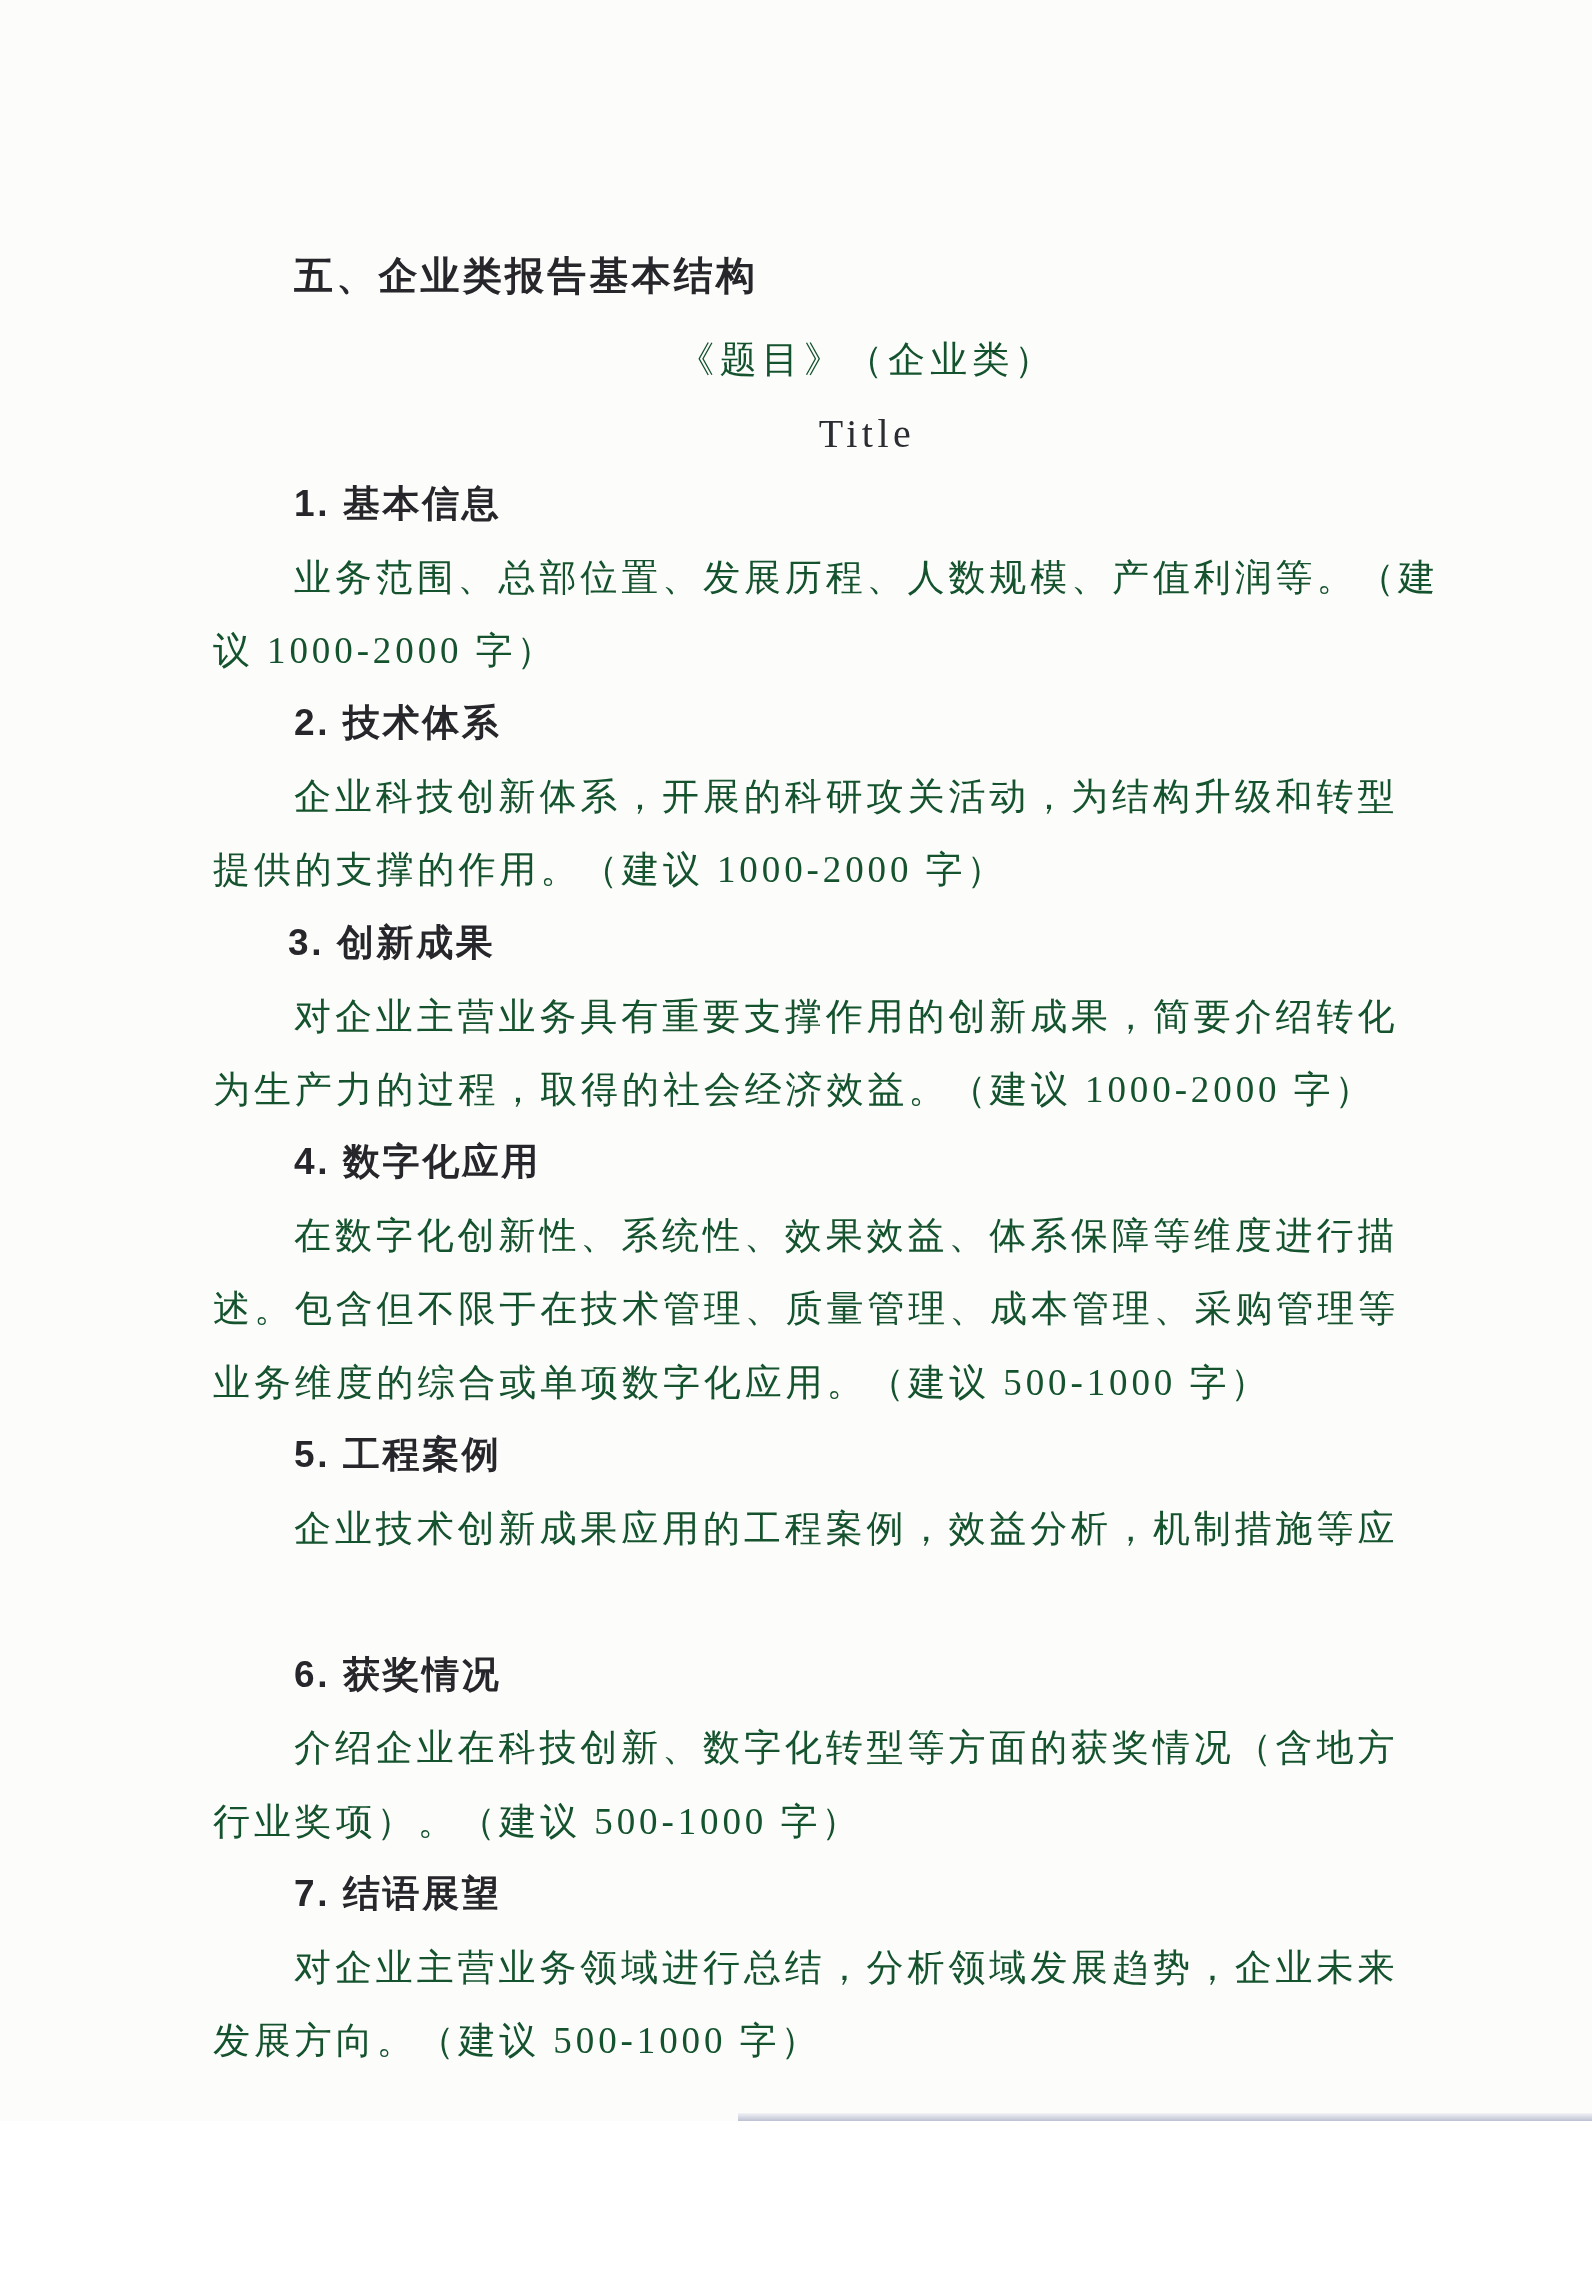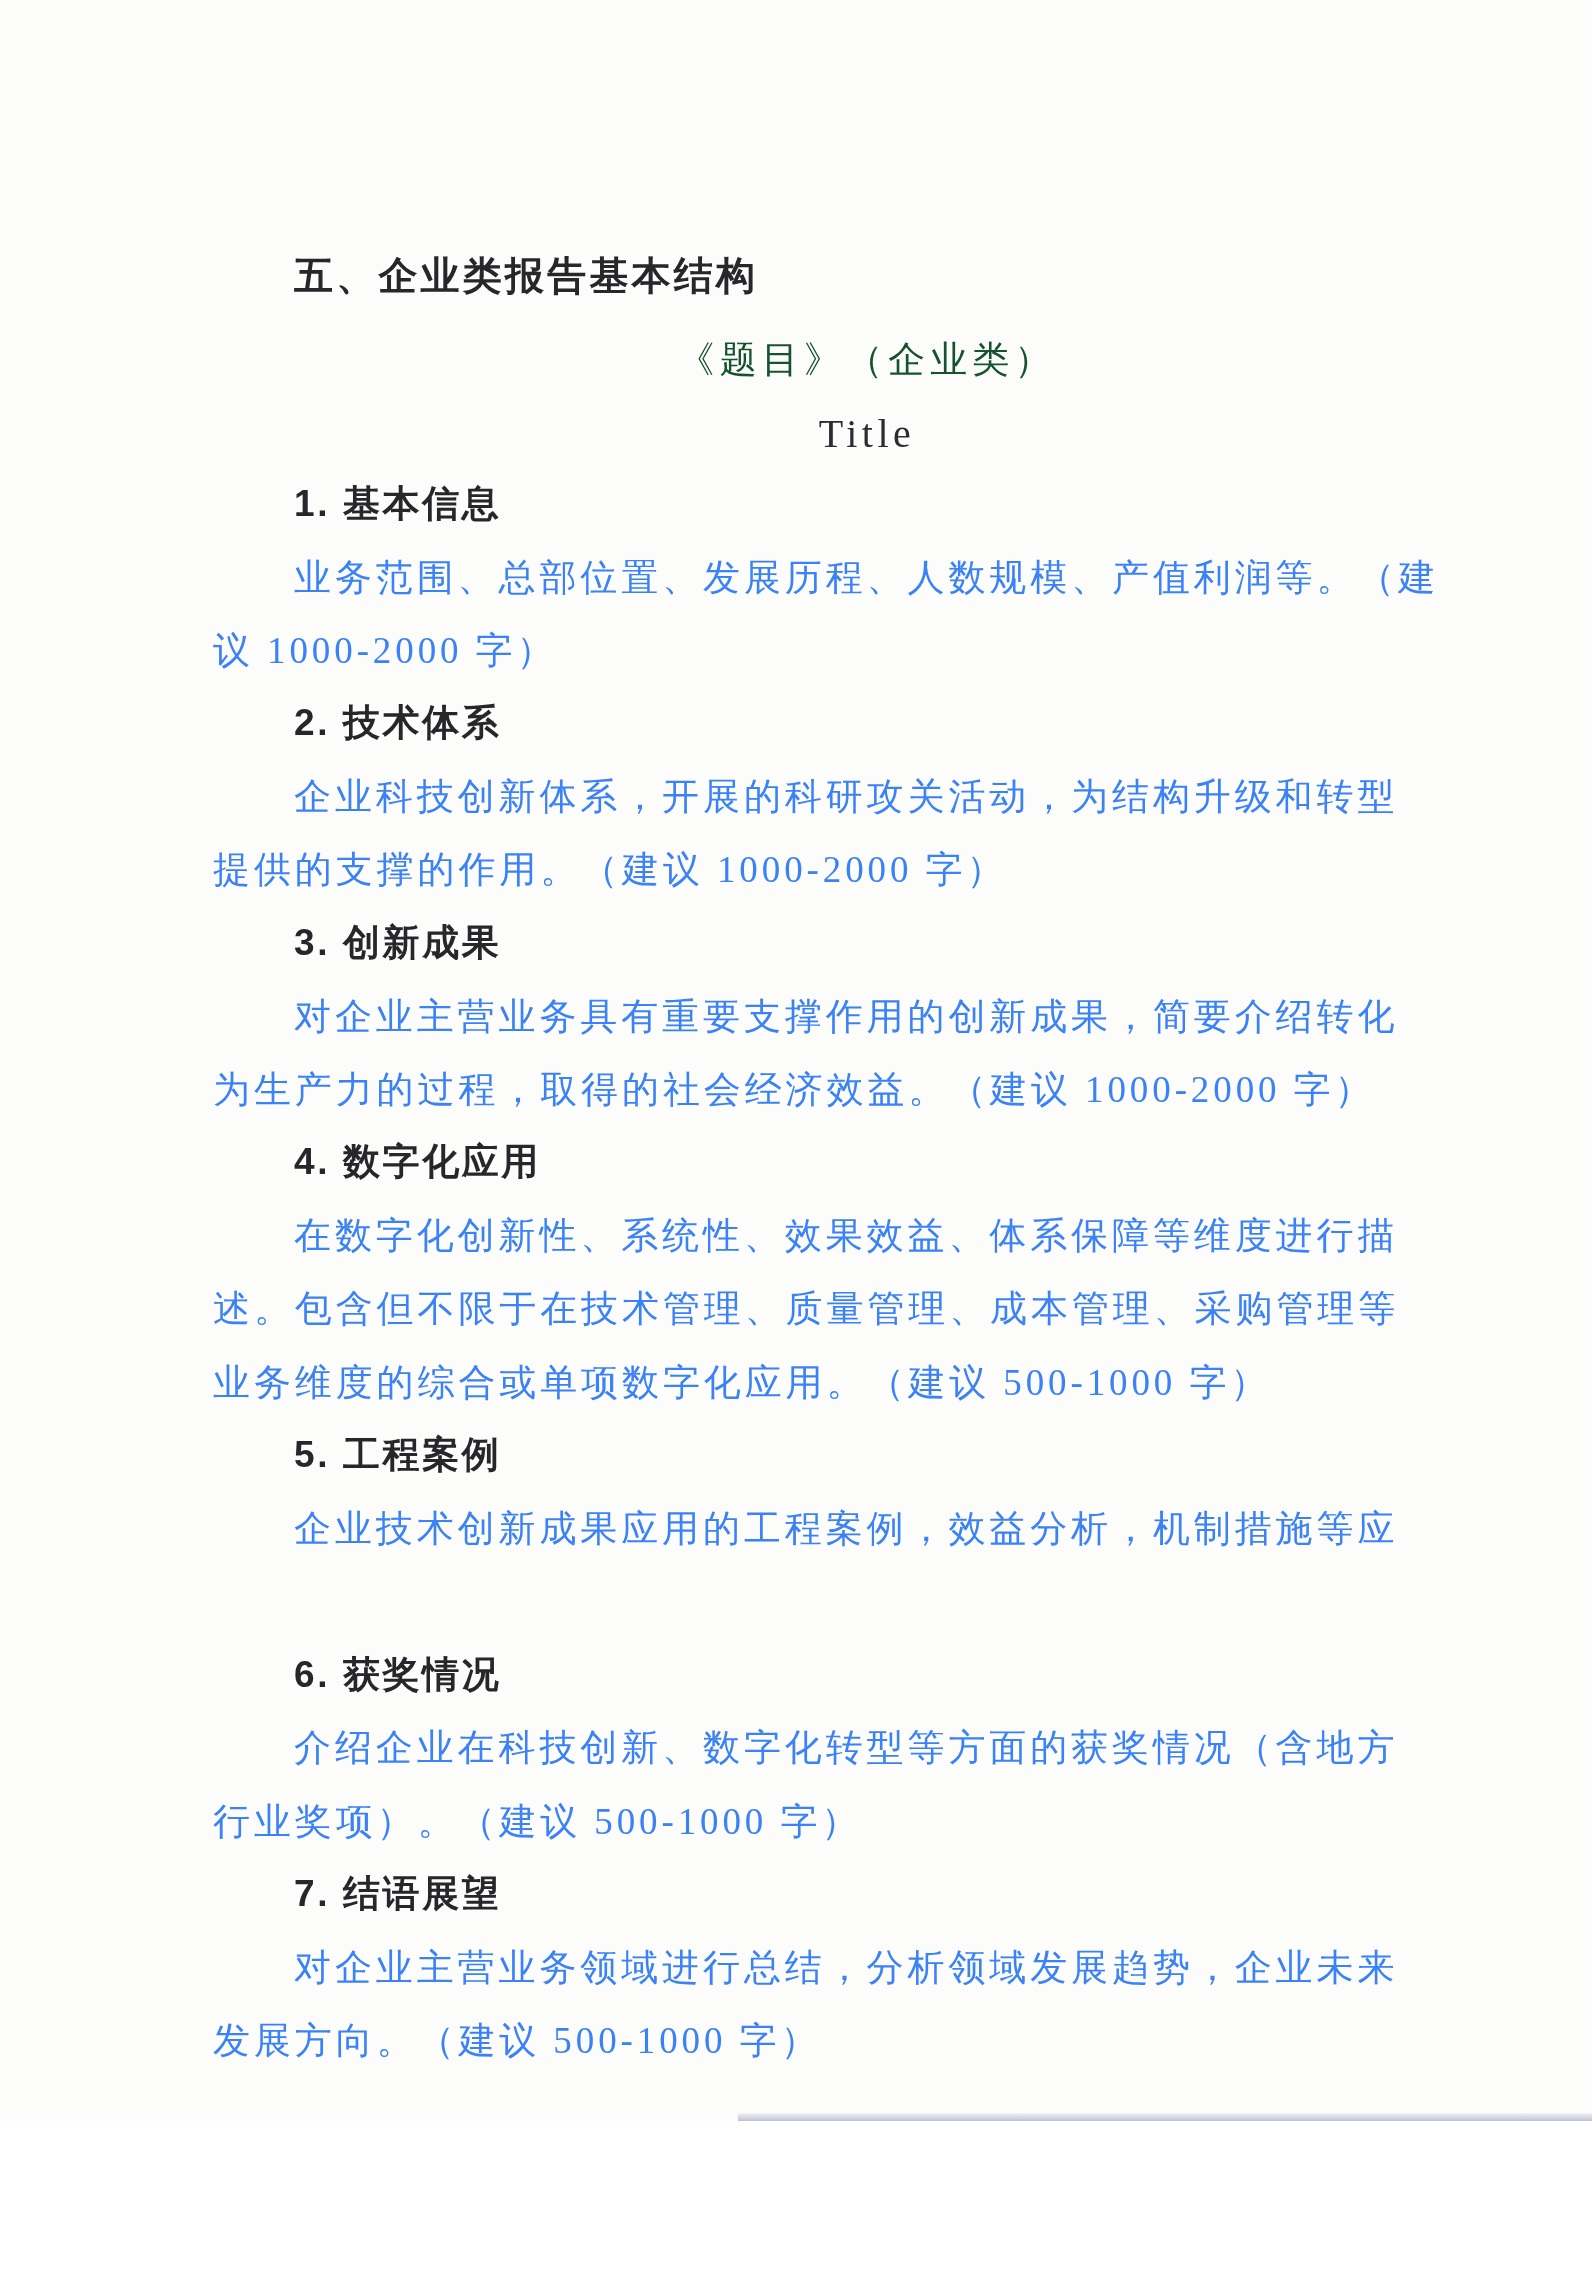--- a/index.html
+++ b/index.html
@@ -31,21 +31,21 @@
   .sec-heading {
     font-family: "Liberation Sans", "DejaVu Sans", sans-serif;
     font-weight: 700;
     font-size: 37px;
     letter-spacing: 2.6px;
     color: #26262b;
   }
   .body-text {
     font-size: 37px;
     letter-spacing: 3.9px;
-    color: #3b82f6;
+    color: #14532d;
   }
   .centered {
     transform: translateX(-50%);
   }
   .cn-title {
     font-size: 37px;
     letter-spacing: 5.1px;
     color: #14532d;
   }
   .en-title {
@@ -79,21 +79,21 @@
   <div class="line en-title centered" style="top:411px; left:867px;">Title</div>
 
   <div class="line sec-heading" style="top:483px; left:294px;">1. 基本信息</div>
   <div class="line body-text" style="top:557px; left:294px;">业务范围、总部位置、发展历程、人数规模、产值利润等。（建</div>
   <div class="line body-text" style="top:630px; left:213px;">议 1000-2000 字）</div>
 
   <div class="line sec-heading" style="top:702px; left:294px;">2. 技术体系</div>
   <div class="line body-text" style="top:776px; left:294px;">企业科技创新体系，开展的科研攻关活动，为结构升级和转型</div>
   <div class="line body-text" style="top:849px; left:213px;">提供的支撑的作用。（建议 1000-2000 字）</div>
 
-  <div class="line sec-heading" style="top:922px; left:294px;">3. 创新成果</div>
+  <div class="line sec-heading" style="top:922px; left:288px;">3. 创新成果</div>
   <div class="line body-text" style="top:996px; left:294px;">对企业主营业务具有重要支撑作用的创新成果，简要介绍转化</div>
   <div class="line body-text" style="top:1069px; left:213px;">为生产力的过程，取得的社会经济效益。（建议 1000-2000 字）</div>
 
   <div class="line sec-heading" style="top:1141px; left:294px;">4. 数字化应用</div>
   <div class="line body-text" style="top:1215px; left:294px;">在数字化创新性、系统性、效果效益、体系保障等维度进行描</div>
   <div class="line body-text" style="top:1288px; left:213px;">述。包含但不限于在技术管理、质量管理、成本管理、采购管理等</div>
   <div class="line body-text" style="top:1362px; left:213px;">业务维度的综合或单项数字化应用。（建议 500-1000 字）</div>
 
   <div class="line sec-heading" style="top:1434px; left:294px;">5. 工程案例</div>
   <div class="line body-text" style="top:1508px; left:294px;">企业技术创新成果应用的工程案例，效益分析，机制措施等应</div>

